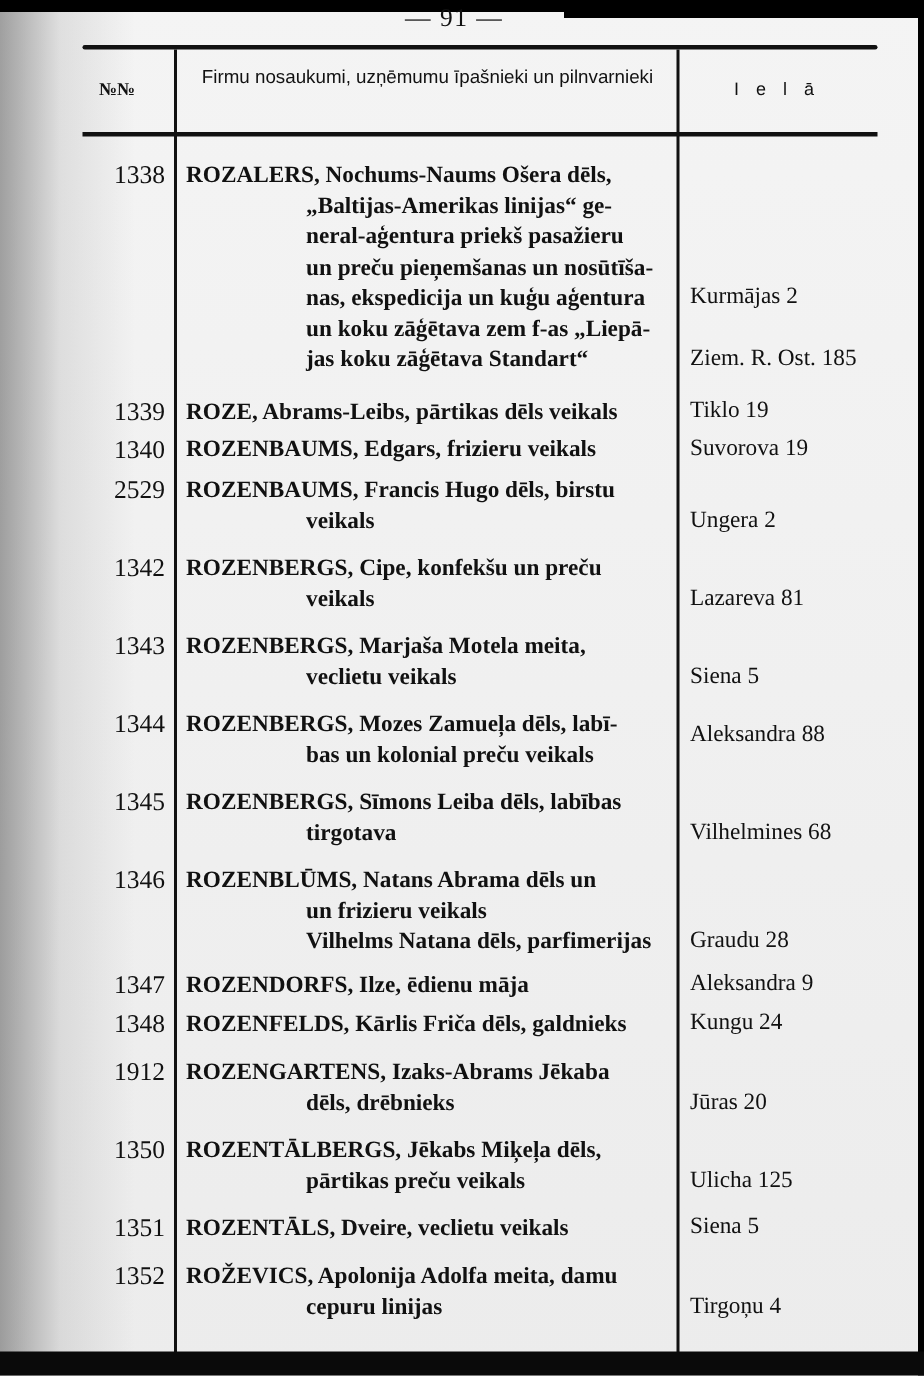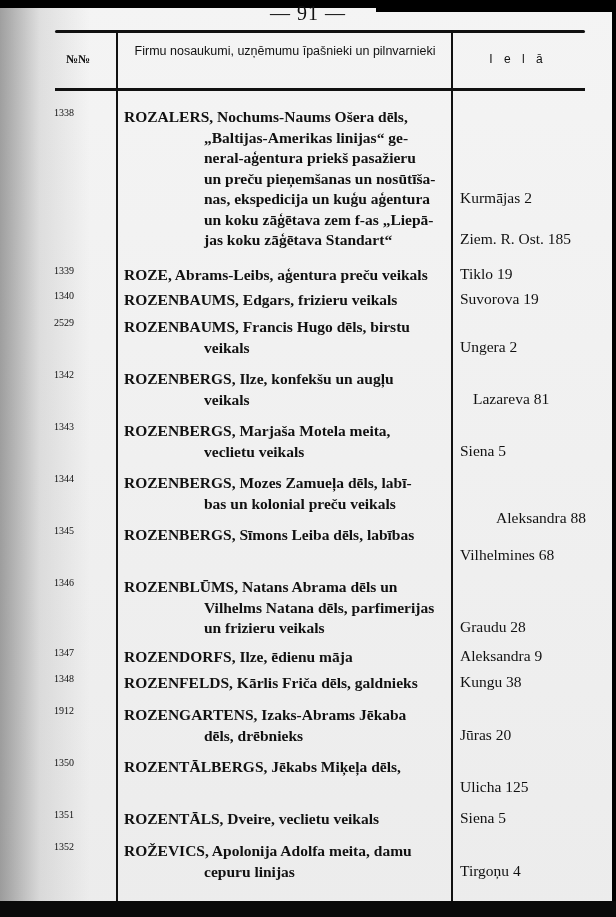--- a/index.html
+++ b/index.html
@@ -13,32 +13,32 @@
     position: absolute; left: 0; top: 0; width: 616px; height: 917px;
     background:
       linear-gradient(90deg, rgba(90,90,90,0.55) 0px, rgba(160,160,160,0.25) 40px, rgba(255,255,255,0) 90px),
       linear-gradient(0deg, #ececec, #f4f4f4);
   }
   .topbar { position: absolute; left: 0; top: 0; width: 616px; height: 8px; background: #000; }
   .topbar-right { position: absolute; right: 0; top: 0; width: 240px; height: 12px; background: #000; }
   .bottombar { position: absolute; left: 0; bottom: 0; width: 616px; height: 16px; background: #0a0a0a; }
   .rightedge { position: absolute; right: 0; top: 0; width: 4px; height: 917px; background: #000; }
   .page-number {
-    position: absolute; top: 2px; left: 270px; font-size: 20px; letter-spacing: 1px;
+    position: absolute; top: 2px; left: 270px; font-size: 17px; letter-spacing: 1px;
   }
   .rule-top { position: absolute; left: 55px; top: 30px; width: 530px; height: 3px; background: #111; border-radius: 2px; }
   .rule-head { position: absolute; left: 55px; top: 88px; width: 530px; height: 3px; background: #111; }
   .vline { position: absolute; width: 2px; background: #111; }
   .v1 { left: 116px; top: 33px; height: 870px; }
   .v2 { left: 451px; top: 33px; height: 870px; }
   .head-no { position: absolute; left: 66px; top: 52px; font-size: 12px; font-weight: bold; }
   .head-name { position: absolute; left: 120px; top: 44px; width: 330px; text-align: center; font-size: 12.5px; line-height: 15px; font-family: "Liberation Sans", "DejaVu Sans", sans-serif; }
   .head-street { position: absolute; left: 453px; top: 52px; width: 130px; text-align: center; font-size: 12px; letter-spacing: 4px; font-family: "Liberation Sans", "DejaVu Sans", sans-serif; }
   .row { position: absolute; left: 0; width: 616px; }
-  .num { position: absolute; left: 54px; width: 50px; font-size: 10px; }
+  .num { position: absolute; left: 76px; width: 50px; font-size: 17px; }
   .entry { position: absolute; left: 124px; width: 322px; font-size: 15.5px; line-height: 20.5px; text-align: justify; font-weight: bold; }
   .entry .cont { display: block; padding-left: 80px; }
   .street { position: absolute; left: 460px; font-size: 15.5px; white-space: nowrap; }
 </style>
 </head>
 <body>
 
 <div class="page">
   <div class="topbar"></div>
   <div class="topbar-right"></div>
@@ -56,76 +56,76 @@
 
   <div id="rows">
       <div class="row" style="top: 107px;">
         <div class="num">1338</div>
         <div class="entry"><span>ROZALERS, Nochums-Naums Ošera dēls,</span><span class="cont">„Baltijas-Amerikas linijas“ ge-</span><span class="cont">neral-aģentura priekš pasažieru</span><span class="cont">un preču pieņemšanas un nosūtīša-</span><span class="cont">nas, ekspedicija un kuģu aģentura</span><span class="cont">un koku zāģētava zem f-as „Liepā-</span><span class="cont">jas koku zāģētava Standart“</span></div>
         <div class="street" style="top: 82px;">Kurmājas 2</div>
         <div class="street" style="top: 123px;">Ziem. R. Ost. 185</div>
       </div>
       <div class="row" style="top: 265px;">
         <div class="num">1339</div>
-        <div class="entry"><span>ROZE, Abrams-Leibs, aģentura preču veikals</span></div>
+        <div class="entry"><span>ROZE, Abrams-Leibs, pārtikas dēls veikals</span></div>
         <div class="street" style="top: 0px;">Tiklo 19</div>
       </div>
       <div class="row" style="top: 290px;">
         <div class="num">1340</div>
         <div class="entry"><span>ROZENBAUMS, Edgars, frizieru veikals</span></div>
         <div class="street" style="top: 0px;">Suvorova 19</div>
       </div>
       <div class="row" style="top: 317px;">
         <div class="num">2529</div>
         <div class="entry"><span>ROZENBAUMS, Francis Hugo dēls, birstu</span><span class="cont">veikals</span></div>
         <div class="street" style="top: 20.5px;">Ungera 2</div>
       </div>
       <div class="row" style="top: 369px;">
         <div class="num">1342</div>
-        <div class="entry"><span>ROZENBERGS, Ilze, konfekšu un augļu</span><span class="cont">veikals</span></div>
-        <div class="street" style="top: 20.5px; margin-left: 13px;">Lazareva 81</div>
+        <div class="entry"><span>ROZENBERGS, Cipe, konfekšu un preču</span><span class="cont">veikals</span></div>
+        <div class="street" style="top: 20.5px;">Lazareva 81</div>
       </div>
       <div class="row" style="top: 421px;">
         <div class="num">1343</div>
         <div class="entry"><span>ROZENBERGS, Marjaša Motela meita,</span><span class="cont">veclietu veikals</span></div>
         <div class="street" style="top: 20.5px;">Siena 5</div>
       </div>
       <div class="row" style="top: 473px;">
         <div class="num">1344</div>
         <div class="entry"><span>ROZENBERGS, Mozes Zamueļa dēls, labī-</span><span class="cont">bas un kolonial preču veikals</span></div>
-        <div class="street" style="top: 36px; margin-left: 36px;">Aleksandra 88</div>
+        <div class="street" style="top: 8px;">Aleksandra 88</div>
       </div>
       <div class="row" style="top: 525px;">
         <div class="num">1345</div>
-        <div class="entry"><span>ROZENBERGS, Sīmons Leiba dēls, labības</span></div>
+        <div class="entry"><span>ROZENBERGS, Sīmons Leiba dēls, labības</span><span class="cont">tirgotava</span></div>
         <div class="street" style="top: 20.5px;">Vilhelmines 68</div>
       </div>
       <div class="row" style="top: 577px;">
         <div class="num">1346</div>
-        <div class="entry"><span>ROZENBLŪMS, Natans Abrama dēls un</span><span class="cont">Vilhelms Natana dēls, parfimerijas</span><span class="cont">un frizieru veikals</span></div>
+        <div class="entry"><span>ROZENBLŪMS, Natans Abrama dēls un</span><span class="cont">un frizieru veikals</span><span class="cont">Vilhelms Natana dēls, parfimerijas</span></div>
         <div class="street" style="top: 41px;">Graudu 28</div>
       </div>
       <div class="row" style="top: 647px;">
         <div class="num">1347</div>
         <div class="entry"><span>ROZENDORFS, Ilze, ēdienu māja</span></div>
         <div class="street" style="top: 0px;">Aleksandra 9</div>
       </div>
       <div class="row" style="top: 673px;">
         <div class="num">1348</div>
         <div class="entry"><span>ROZENFELDS, Kārlis Friča dēls, galdnieks</span></div>
-        <div class="street" style="top: 0px;">Kungu 38</div>
+        <div class="street" style="top: 0px;">Kungu 24</div>
       </div>
       <div class="row" style="top: 705px;">
         <div class="num">1912</div>
         <div class="entry"><span>ROZENGARTENS, Izaks-Abrams Jēkaba</span><span class="cont">dēls, drēbnieks</span></div>
         <div class="street" style="top: 20.5px;">Jūras 20</div>
       </div>
       <div class="row" style="top: 757px;">
         <div class="num">1350</div>
-        <div class="entry"><span>ROZENTĀLBERGS, Jēkabs Miķeļa dēls,</span></div>
+        <div class="entry"><span>ROZENTĀLBERGS, Jēkabs Miķeļa dēls,</span><span class="cont">pārtikas preču veikals</span></div>
         <div class="street" style="top: 20.5px;">Ulicha 125</div>
       </div>
       <div class="row" style="top: 809px;">
         <div class="num">1351</div>
         <div class="entry"><span>ROZENTĀLS, Dveire, veclietu veikals</span></div>
         <div class="street" style="top: 0px;">Siena 5</div>
       </div>
       <div class="row" style="top: 841px;">
         <div class="num">1352</div>
         <div class="entry"><span>ROŽEVICS, Apolonija Adolfa meita, damu</span><span class="cont">cepuru linijas</span></div>

